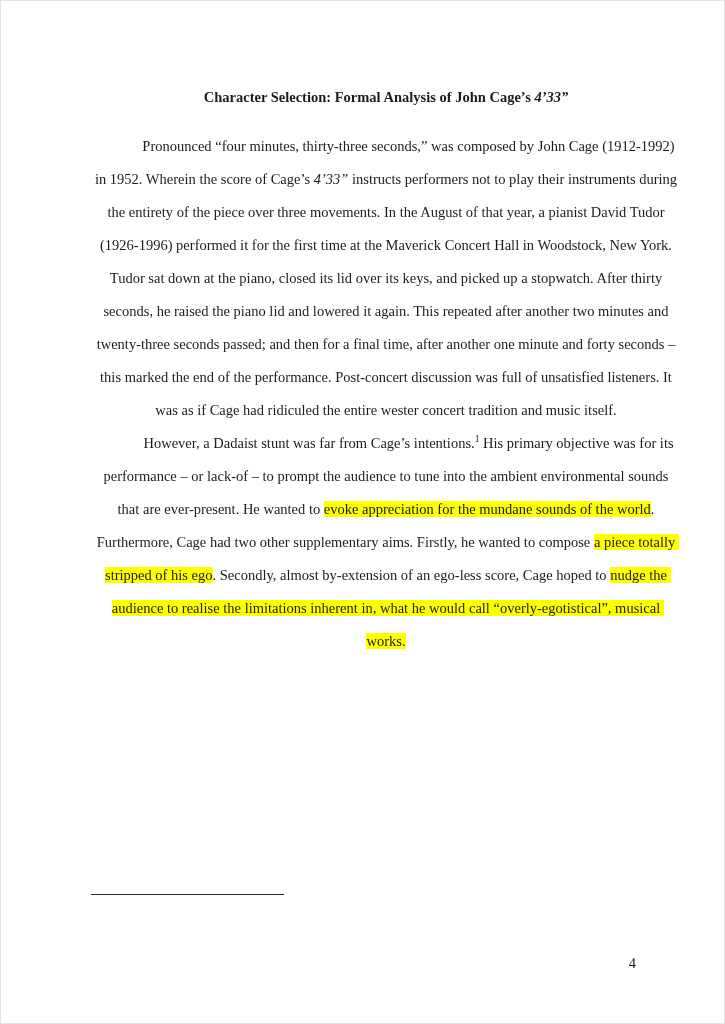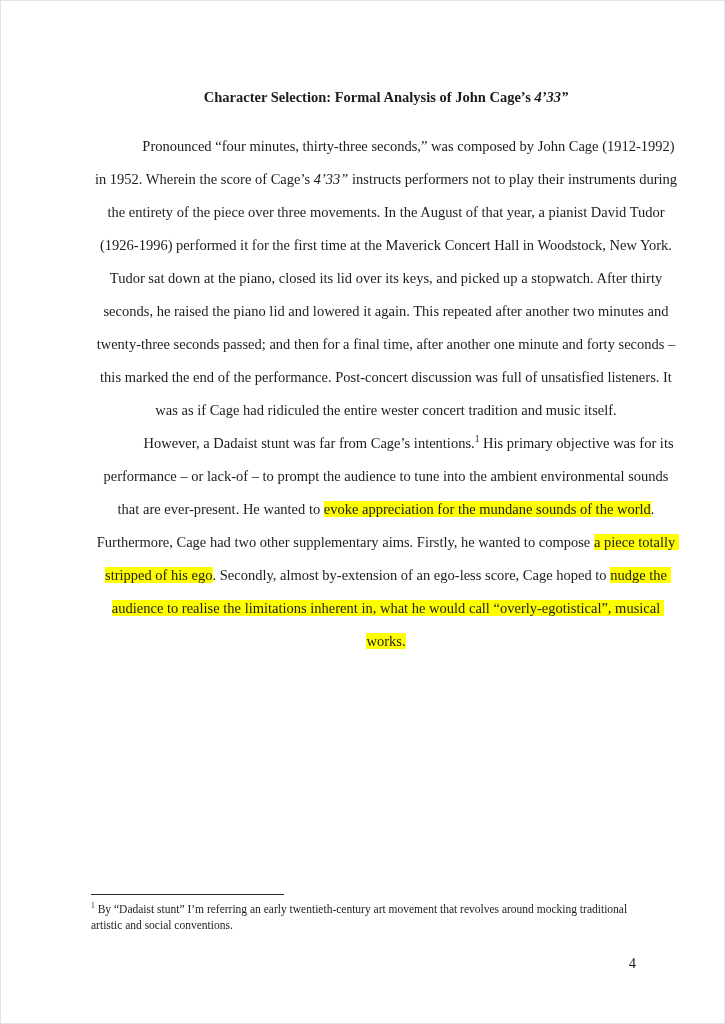--- a/index.html
+++ b/index.html
@@ -71,17 +71,16 @@
 
 <div class="page">
   <div class="content">
     <h1 class="doc-title"><span class="run run-bold">Character Selection: Formal Analysis of John Cage’s </span><span class="run run-bold-italic">4’33”</span></h1>
     <p class="para"><span class="run run-normal">Pronounced “four minutes, thirty-three seconds,” was composed by John Cage (1912-1992) in 1952. Wherein the score of Cage’s </span><span class="run run-italic">4’33”</span><span class="run run-normal"> instructs performers not to play their instruments during the entirety of the piece over three movements. In the August of that year, a pianist David Tudor (1926-1996) performed it for the first time at the Maverick Concert Hall in Woodstock, New York. Tudor sat down at the piano, closed its lid over its keys, and picked up a stopwatch. After thirty seconds, he raised the piano lid and lowered it again. This repeated after another two minutes and twenty-three seconds passed; and then for a final time, after another one minute and forty seconds – this marked the end of the performance. Post-concert discussion was full of unsatisfied listeners. It was as if Cage had ridiculed the entire wester concert tradition and music itself.</span></p>
     <p class="para"><span class="run run-normal">However, a Dadaist stunt was far from Cage’s intentions.</span><span class="run run-sup">1</span><span class="run run-normal"> His primary objective was for its performance – or lack-of – to prompt the audience to tune into the ambient environmental sounds that are ever-present. He wanted to </span><span class="run run-highlight">evoke appreciation for the mundane sounds of the world</span><span class="run run-normal">. Furthermore, Cage had two other supplementary aims. Firstly, he wanted to compose </span><span class="run run-highlight">a piece totally stripped of his ego</span><span class="run run-normal">. Secondly, almost by-extension of an ego-less score, Cage hoped to </span><span class="run run-highlight">nudge the audience to realise the limitations inherent in, what he would call “overly-egotistical”, musical works.</span></p>
   </div>
 
   <div class="footnote-area">
     <div class="footnote-rule"></div>
-    <p class="footnote"><span class="run run-sup">1</span><span class="run run-normal"> By “Dadaist stunt” I’m referring an early twentieth-century art movement that revolves around mocking traditional artistic and social conventions.</span></p>
   </div>
 
   <div class="page-number">4</div>
 </div>
 
 </body></html>

